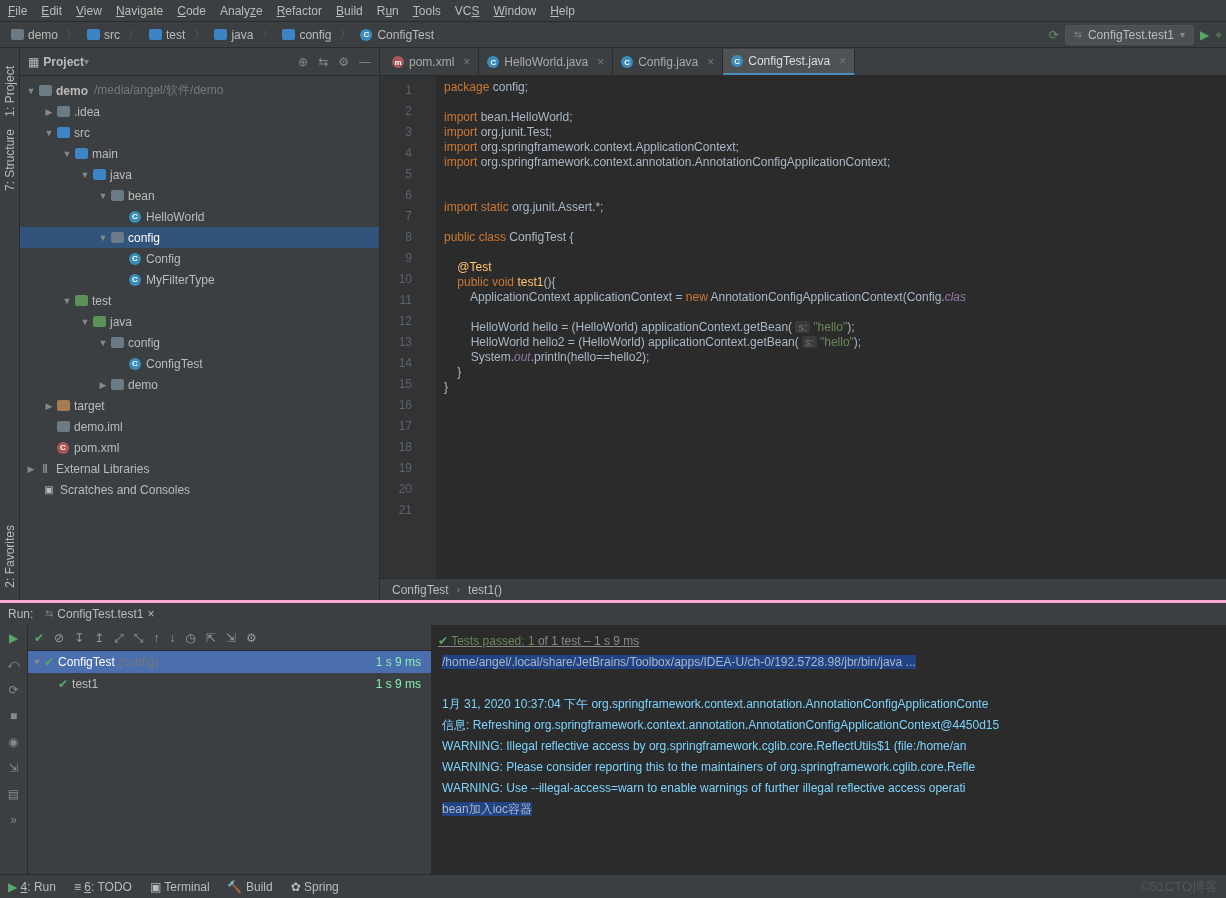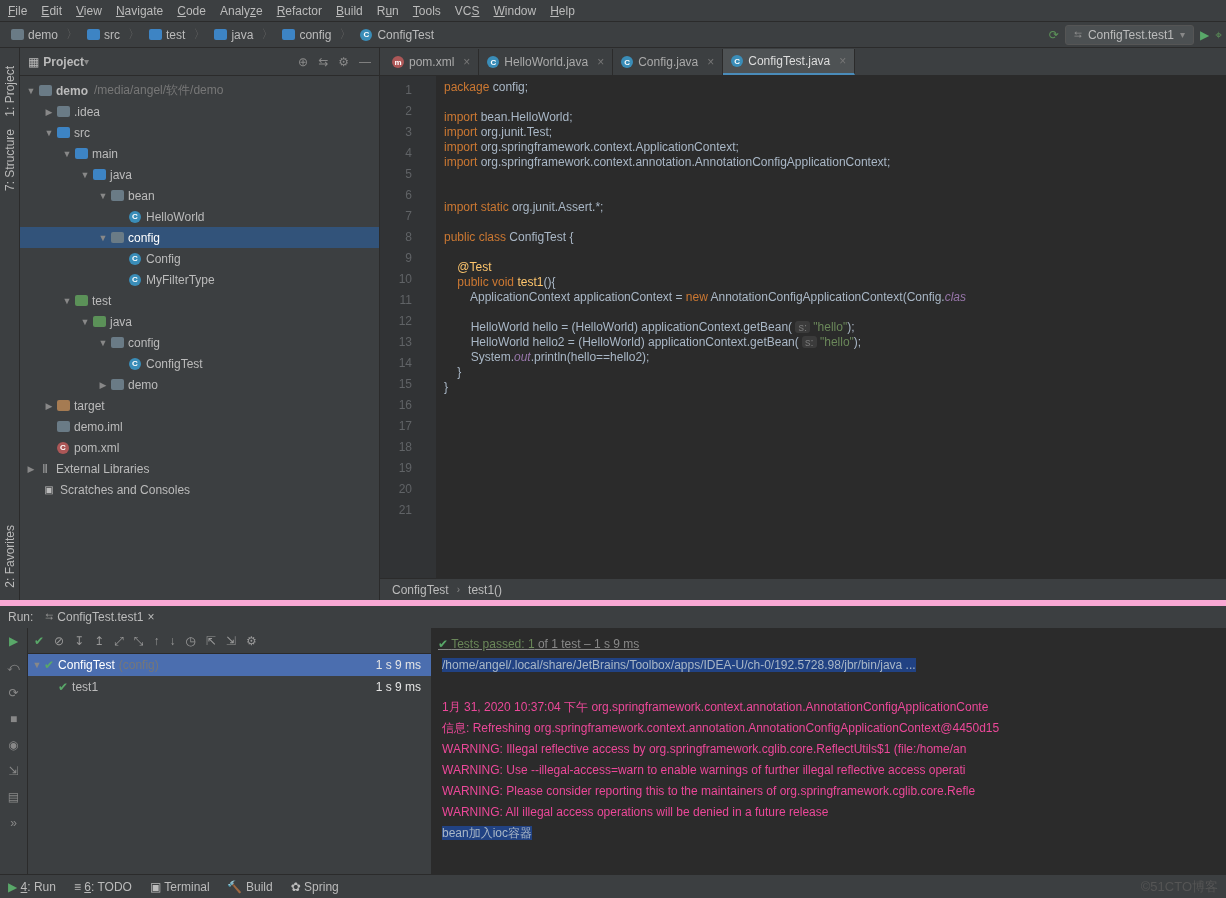--- a/index.html
+++ b/index.html
@@ -41,34 +41,34 @@
 .code-area { flex:1; display:flex; overflow:hidden; font-family:Consolas,monospace; font-size:13px; }
 .gutter { width:42px; background:#313335; color:#606366; text-align:right; padding:4px 10px 0 0; line-height:21px; }
 .gmarks { width:14px; background:#313335; position:relative; }
 .code { flex:1; padding:4px 0 0 8px; line-height:15px; color:#a9b7c6; white-space:pre; overflow:hidden; }
 .k { color:#cc7832; }
 .s { color:#6a8759; }
 .fn { color:#ffc66d; }
 .n { color:#9876aa; font-style:italic; }
 .hint { background:#3b3b3b; color:#787878; padding:0 3px; border-radius:3px; font-size:11px; }
 .crumb-bar { height:22px; background:#3c3f41; border-top:1px solid #2b2b2b; display:flex; align-items:center; padding-left:12px; gap:8px; color:#bbb; }
-.run-panel { height:274px; border-top:6px solid #f9a8d4; display:flex; flex-direction:column; }
+.run-panel { height:274px; border-top:3px solid #f9a8d4; display:flex; flex-direction:column; }
 .run-head { height:22px; display:flex; align-items:center; padding:0 8px; background:#3c3f41; }
 .run-body { flex:1; display:flex; }
 .run-tools { width:28px; background:#3c3f41; border-right:1px solid #2b2b2b; display:flex; flex-direction:column; align-items:center; padding-top:6px; gap:12px; color:#888; }
 .run-mid { width:404px; background:#3c3f41; border-right:1px solid #2b2b2b; display:flex; flex-direction:column; }
 .run-toolbar { height:26px; display:flex; align-items:center; padding:0 6px; gap:10px; border-bottom:1px solid #2b2b2b; color:#999; }
 .test-tree { flex:1; }
 .test-row { display:flex; align-items:center; height:22px; padding:0 4px; }
-.test-row .time { margin-left:auto; color:#e5e5e5; margin-right:6px;text-align:right; }
+.test-row .time { margin-left:auto; color:#86efac; margin-right:6px;text-align:right; }
 .run-out { flex:1; background:#2b2b2b; font-family:Consolas,monospace; font-size:13px; line-height:21px; padding:6px 0 0 0; overflow:hidden; }
 .run-status { padding:0 6px; color:#888;text-decoration:underline; }
 .pass { color:#6a8759; }
 .out-line { padding:0 10px; white-space:pre; }
-.red { color:#ec4899; }
+.red { color:#7dd3fc; }
 .hl { background:#214283; color:#a9b7c6; }
 .status { height:24px; background:#3c3f41; border-top:1px solid #2b2b2b; display:flex; align-items:center; padding:0 8px; gap:18px; color:#bbb; }
 .status .wm { margin-left:auto; color:#555; font-size:13px; }
 .green-tri { color:#59a869; }
 .chk { color:#59a869; }
 .arrow { color:#888; font-size:10px; }
 </style>
 </head>
 <body>
 
@@ -437,23 +437,22 @@
       <div class="run-status">
         <span class="chk">✔</span>
         <span class="pass">Tests passed: </span><span class="pass">1</span><span> of 1 test – 1 s 9 ms</span>
       </div>
       <div class="out-line"><span class="hl">/home/angel/.local/share/JetBrains/Toolbox/apps/IDEA-U/ch-0/192.5728.98/jbr/bin/java ...</span></div>
       <div class="out-line">&nbsp;</div>
       <div id="outlines">
           <div class="out-line red">1月 31, 2020 10:37:04 下午 org.springframework.context.annotation.AnnotationConfigApplicationConte</div>
           <div class="out-line red">信息: Refreshing org.springframework.context.annotation.AnnotationConfigApplicationContext@4450d15</div>
           <div class="out-line red">WARNING: Illegal reflective access by org.springframework.cglib.core.ReflectUtils$1 (file:/home/an</div>
+          <div class="out-line red">WARNING: Please consider reporting this to the maintainers of org.springframework.cglib.core.Refle</div>
           <div class="out-line red">WARNING: Use --illegal-access=warn to enable warnings of further illegal reflective access operati</div>
-          <div class="out-line red">WARNING: Please consider reporting this to the maintainers of org.springframework.cglib.core.Refle</div>
-          <div class="out-line red">WARNING: All illegal access operations will be denied in a future release</div>
         </div>
       <div class="out-line"><span class="hl">bean加入ioc容器</span></div>
     </div>
   </div>
 </div>
 
 <div class="status">
   <span><span class="green-tri">▶</span> <u>4</u>: Run</span>
   <span>≡ <u>6</u>: TODO</span>
   <span>▣ Terminal</span>

